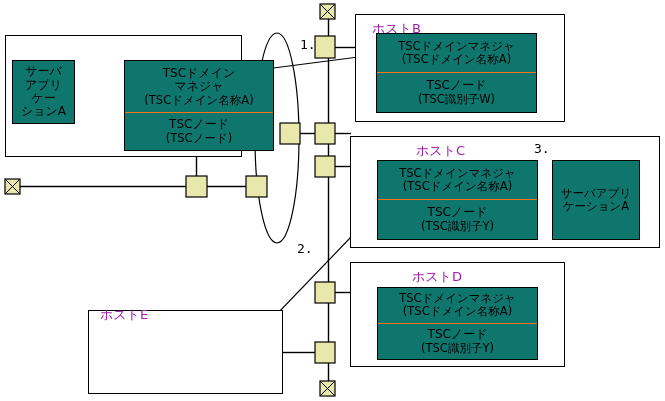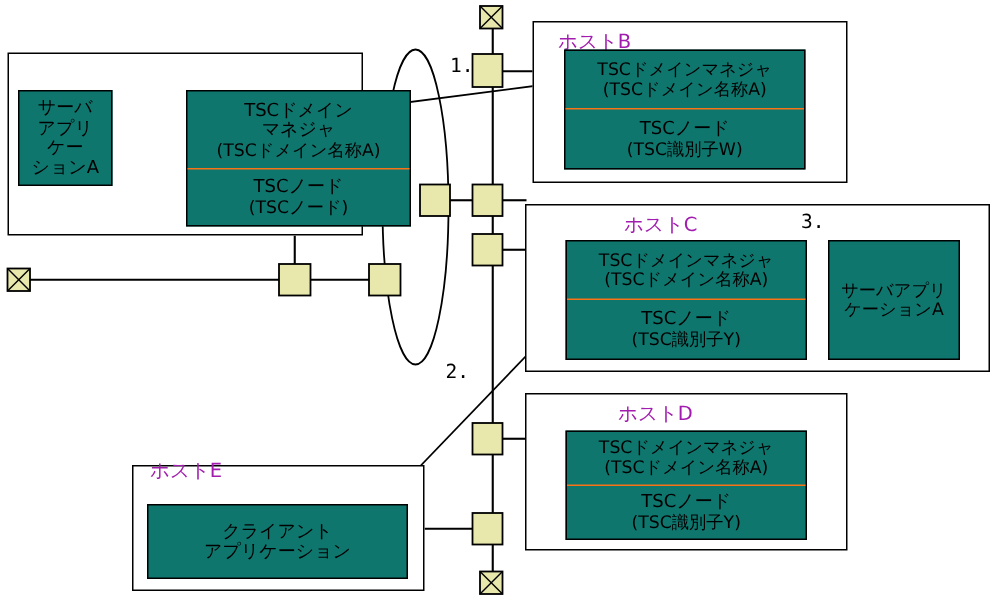--- a/index.html
+++ b/index.html
@@ -206,24 +206,18 @@
     </div>
     <div class="comp-seg">
       <span class="seg-line">TSCノード</span>
       <span class="seg-line small">(TSC識別子Y)</span>
     </div>
   </div>
 
   <div class="host" style="left:88px; top:310px; width:195px; height:84px;"></div>
   <div class="host-label" style="left:100px; top:308px;">ホストE</div>
 
-  <div class="comp" style="left:98px; top:336px; width:174px; height:50px;">
-    <div class="comp-seg">
-      <span class="seg-line">クライアント</span>
-      <span class="seg-line">アプリケーション</span>
-    </div>
-  </div>
 
   <div class="step-num" style="left:300px; top:38px;">1.</div>
   <div class="step-num" style="left:297px; top:242px;">2.</div>
   <div class="step-num" style="left:534px; top:142px;">3.</div>
 
 </div>
 
 </body></html>

